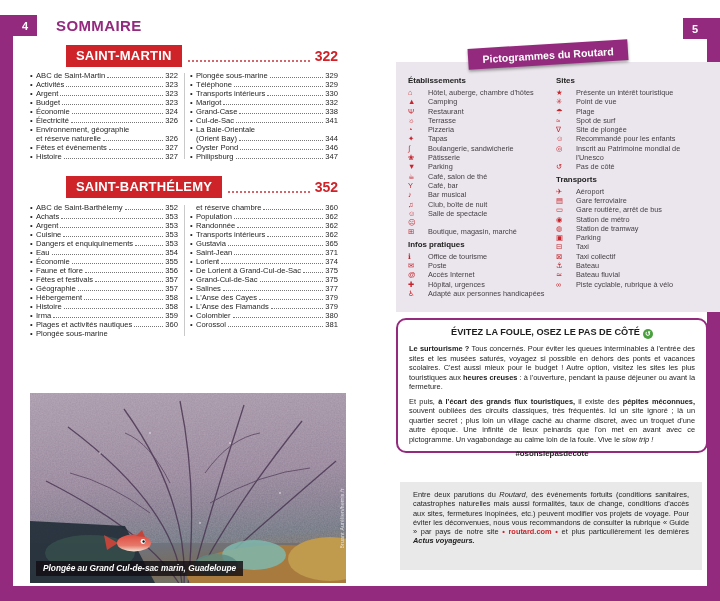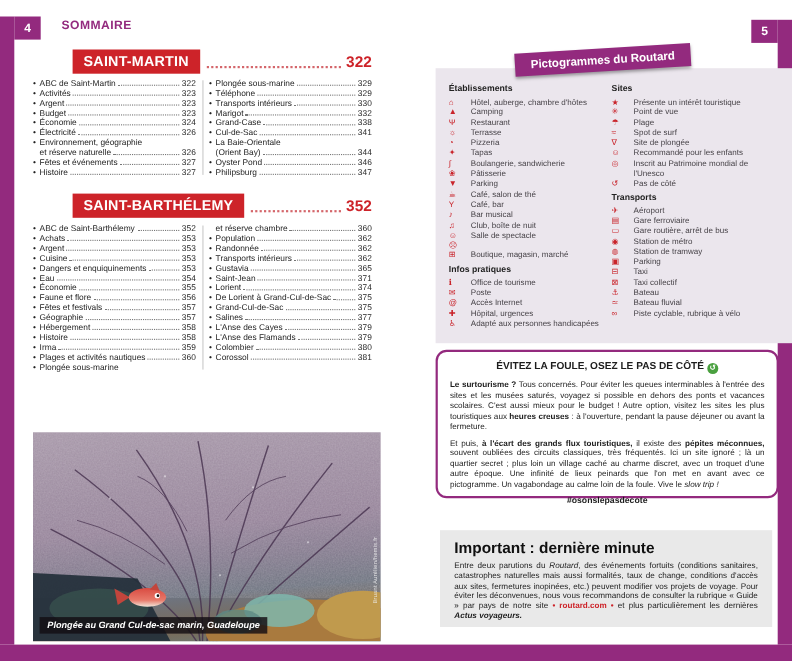--- a/index.html
+++ b/index.html
@@ -8,21 +8,21 @@
 
   
   .rail-left{position:absolute;left:0;top:15px;width:13px;height:571px;background:var(--purple);}
   .rail-right{position:absolute;right:0;top:18px;width:13px;height:568px;background:var(--purple);}
   .bar-bottom{position:absolute;left:0;right:0;bottom:0;height:15px;background:var(--purple);}
   .tab{position:absolute;width:24px;height:21px;background:var(--purple);color:#fff;
        font-weight:bold;font-size:11px;display:flex;align-items:center;justify-content:center;}
   .tab-left{left:13px;top:15px;}
   .tab-right{right:13px;top:18px;}
   .sommaire{position:absolute;left:56px;top:17px;color:var(--purple);font-weight:bold;
-            font-size:11px;letter-spacing:.4px;}
+            font-size:15px;letter-spacing:.4px;}
 
   
   .sec{position:absolute;left:30px;width:308px;display:flex;align-items:center;}
   .sec-box{background:var(--red);color:#fff;font-weight:bold;font-size:13px;
            padding:3px 10px 4px;letter-spacing:.2px;white-space:nowrap;margin-left:36px;}
   .sec-dots{flex:1;height:0;border-bottom:2px dotted #d4666b;align-self:flex-end;margin:0 5px 5px 6px;}
   .sec-page{color:var(--red);font-weight:bold;font-size:14px;}
 
   
   .toc-wrap{position:absolute;left:30px;width:308px;display:flex;}
@@ -732,17 +732,16 @@
   <div class="avoid">
     <div class="avoid-title">
       <span>ÉVITEZ LA FOULE, OSEZ LE PAS DE CÔTÉ</span><span class="avoid-ico">↺</span>
     </div>
     <p><span style="font-weight: bold;">Le surtourisme ?</span><span> Tous concernés. Pour éviter les queues interminables à l'entrée des sites et les musées saturés, voyagez si possible en dehors des ponts et vacances scolaires. C'est aussi mieux pour le budget ! Autre option, visitez les sites les plus touristiques aux </span><span style="font-weight: bold;">heures creuses</span><span> : à l'ouverture, pendant la pause déjeuner ou avant la fermeture.</span></p>
     <p><span>Et puis, </span><span style="font-weight: bold;">à l'écart des grands flux touristiques,</span><span> il existe des </span><span style="font-weight: bold;">pépites méconnues,</span><span> souvent oubliées des circuits classiques, très fréquentés. Ici un site ignoré ; là un quartier secret ; plus loin un village caché au charme discret, avec un troquet d'une autre époque. Une infinité de lieux peinards que l'on met en avant avec ce pictogramme. Un vagabondage au calme loin de la foule. Vive le </span><span style="font-style: italic;">slow trip !</span></p>
     <div class="hashtag">#osonslepasdecote</div>
   </div>
 
   <div class="imp">
-    <div class="imp-title">Important : dernière minute</div>
     <div class="imp-body"><span>Entre deux parutions du </span><span style="font-style: italic;">Routard</span><span>, des événements fortuits (conditions sanitaires, catastrophes naturelles mais aussi formalités, taux de change, conditions d'accès aux sites, fermetures inopinées, etc.) peuvent modifier vos projets de voyage. Pour éviter les déconvenues, nous vous recommandons de consulter la rubrique « Guide » par pays de notre site </span><span style="font-weight: bold; color: rgb(205, 35, 41);">• routard.com •</span><span> et plus particulièrement les dernières </span><span style="font-weight: bold; font-style: italic;">Actus voyageurs.</span></div>
   </div>
 
 </div>
 
 </body></html>

